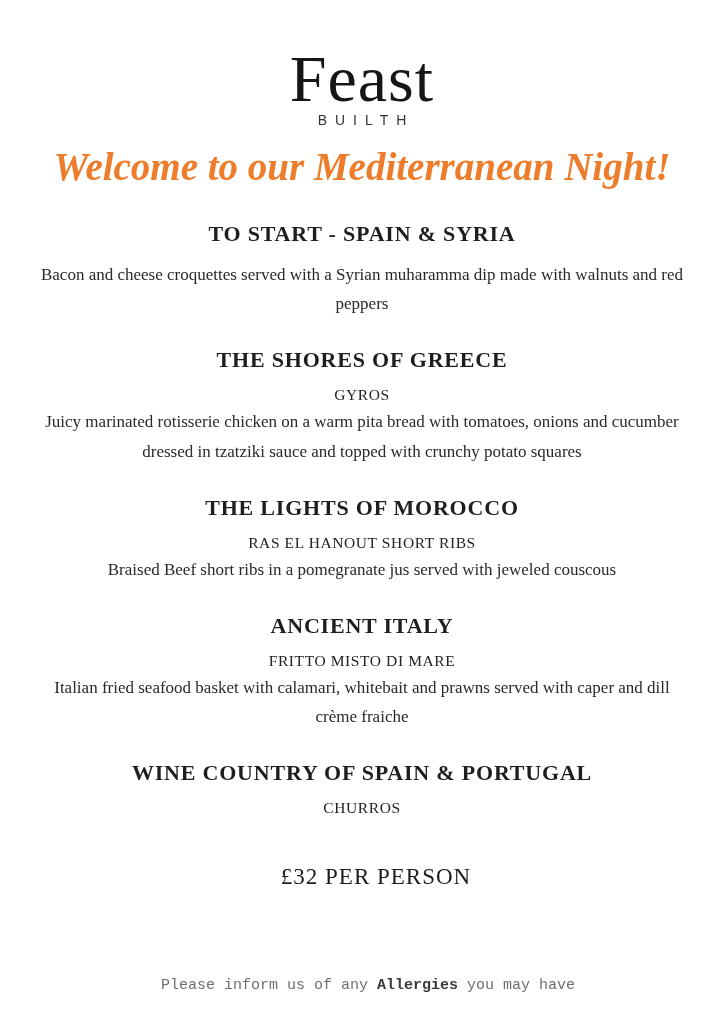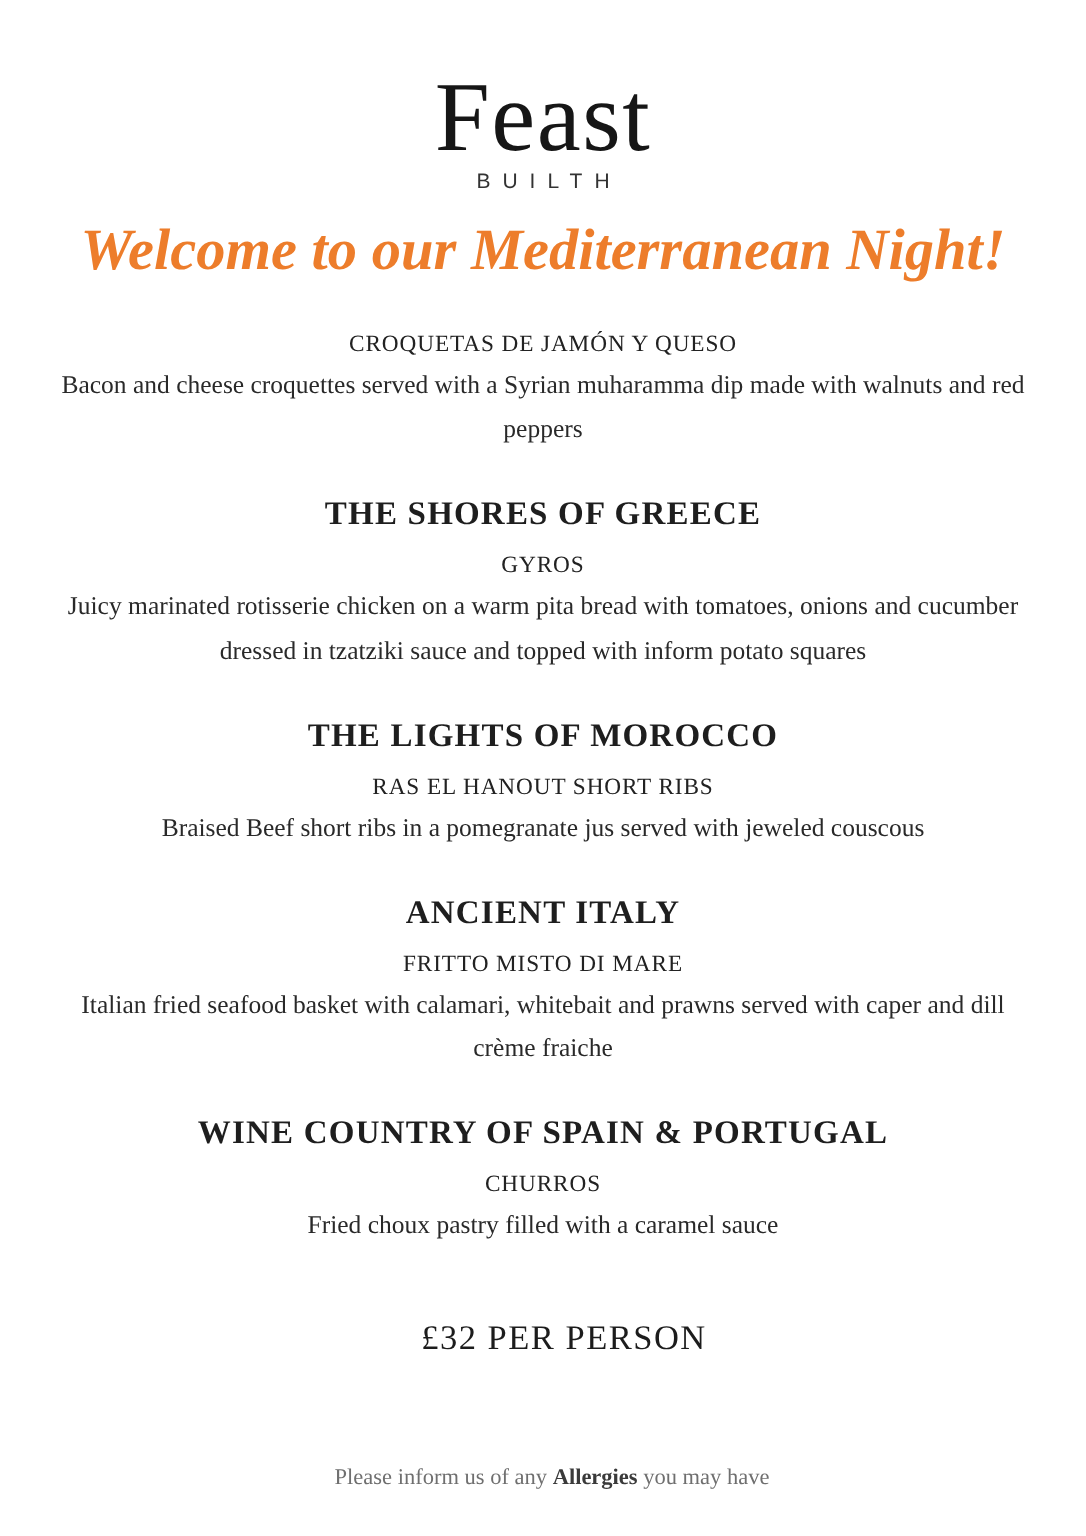--- a/index.html
+++ b/index.html
@@ -85,21 +85,21 @@
     font-weight: 400;
     letter-spacing: 1px;
     color: #1c1c1c;
     padding-left: 28px;
   }
   .allergy-note {
     position: absolute;
     left: 12px;
     right: 0;
     bottom: 30px;
-    font-family: Liberation Serif, serif;
+    font-family: Liberation Mono, monospace;
     font-size: 15px;
     font-weight: 400;
     color: #6f6f6f;
   }
   .allergy-note .bold {
     font-weight: 700;
     color: #3a3a3a;
   }
 </style>
 </head>
@@ -110,46 +110,45 @@
   <div class="brand">
     <div class="brand-name">Feast</div>
     <div class="brand-sub">BUILTH</div>
   </div>
 
   <div class="welcome">Welcome to our Mediterranean Night!</div>
 
   <div class="menu">
 
     <div class="menu-section">
-      <div class="dish-name">CROQUETAS DE JAMÓN Y QUESO</div>
+      <div class="section-heading">TO START - SPAIN &amp; SYRIA</div>
       <div class="dish-desc">Bacon and cheese croquettes served with a Syrian muharamma dip made with walnuts and red peppers</div>
     </div>
 
     <div class="menu-section">
       <div class="section-heading">THE SHORES OF GREECE</div>
       <div class="dish-name">GYROS</div>
-      <div class="dish-desc">Juicy marinated rotisserie chicken on a warm pita bread with tomatoes, onions and cucumber dressed in tzatziki sauce and topped with inform potato squares</div>
+      <div class="dish-desc">Juicy marinated rotisserie chicken on a warm pita bread with tomatoes, onions and cucumber dressed in tzatziki sauce and topped with crunchy potato squares</div>
     </div>
 
     <div class="menu-section">
       <div class="section-heading">THE LIGHTS OF MOROCCO</div>
       <div class="dish-name">RAS EL HANOUT SHORT RIBS</div>
       <div class="dish-desc">Braised Beef short ribs in a pomegranate jus served with jeweled couscous</div>
     </div>
 
     <div class="menu-section">
       <div class="section-heading">ANCIENT ITALY</div>
       <div class="dish-name">FRITTO MISTO DI MARE</div>
       <div class="dish-desc">Italian fried seafood basket with calamari, whitebait and prawns served with caper and dill crème fraiche</div>
     </div>
 
     <div class="menu-section">
       <div class="section-heading">WINE COUNTRY OF SPAIN &amp; PORTUGAL</div>
       <div class="dish-name">CHURROS</div>
-      <div class="dish-desc">Fried choux pastry filled with a caramel sauce</div>
     </div>
 
   </div>
 
   <div class="price">£32 PER PERSON</div>
 
   <div class="allergy-note">
     <span>Please inform us of any </span><span class="bold">Allergies</span><span> you may have</span>
   </div>
 

